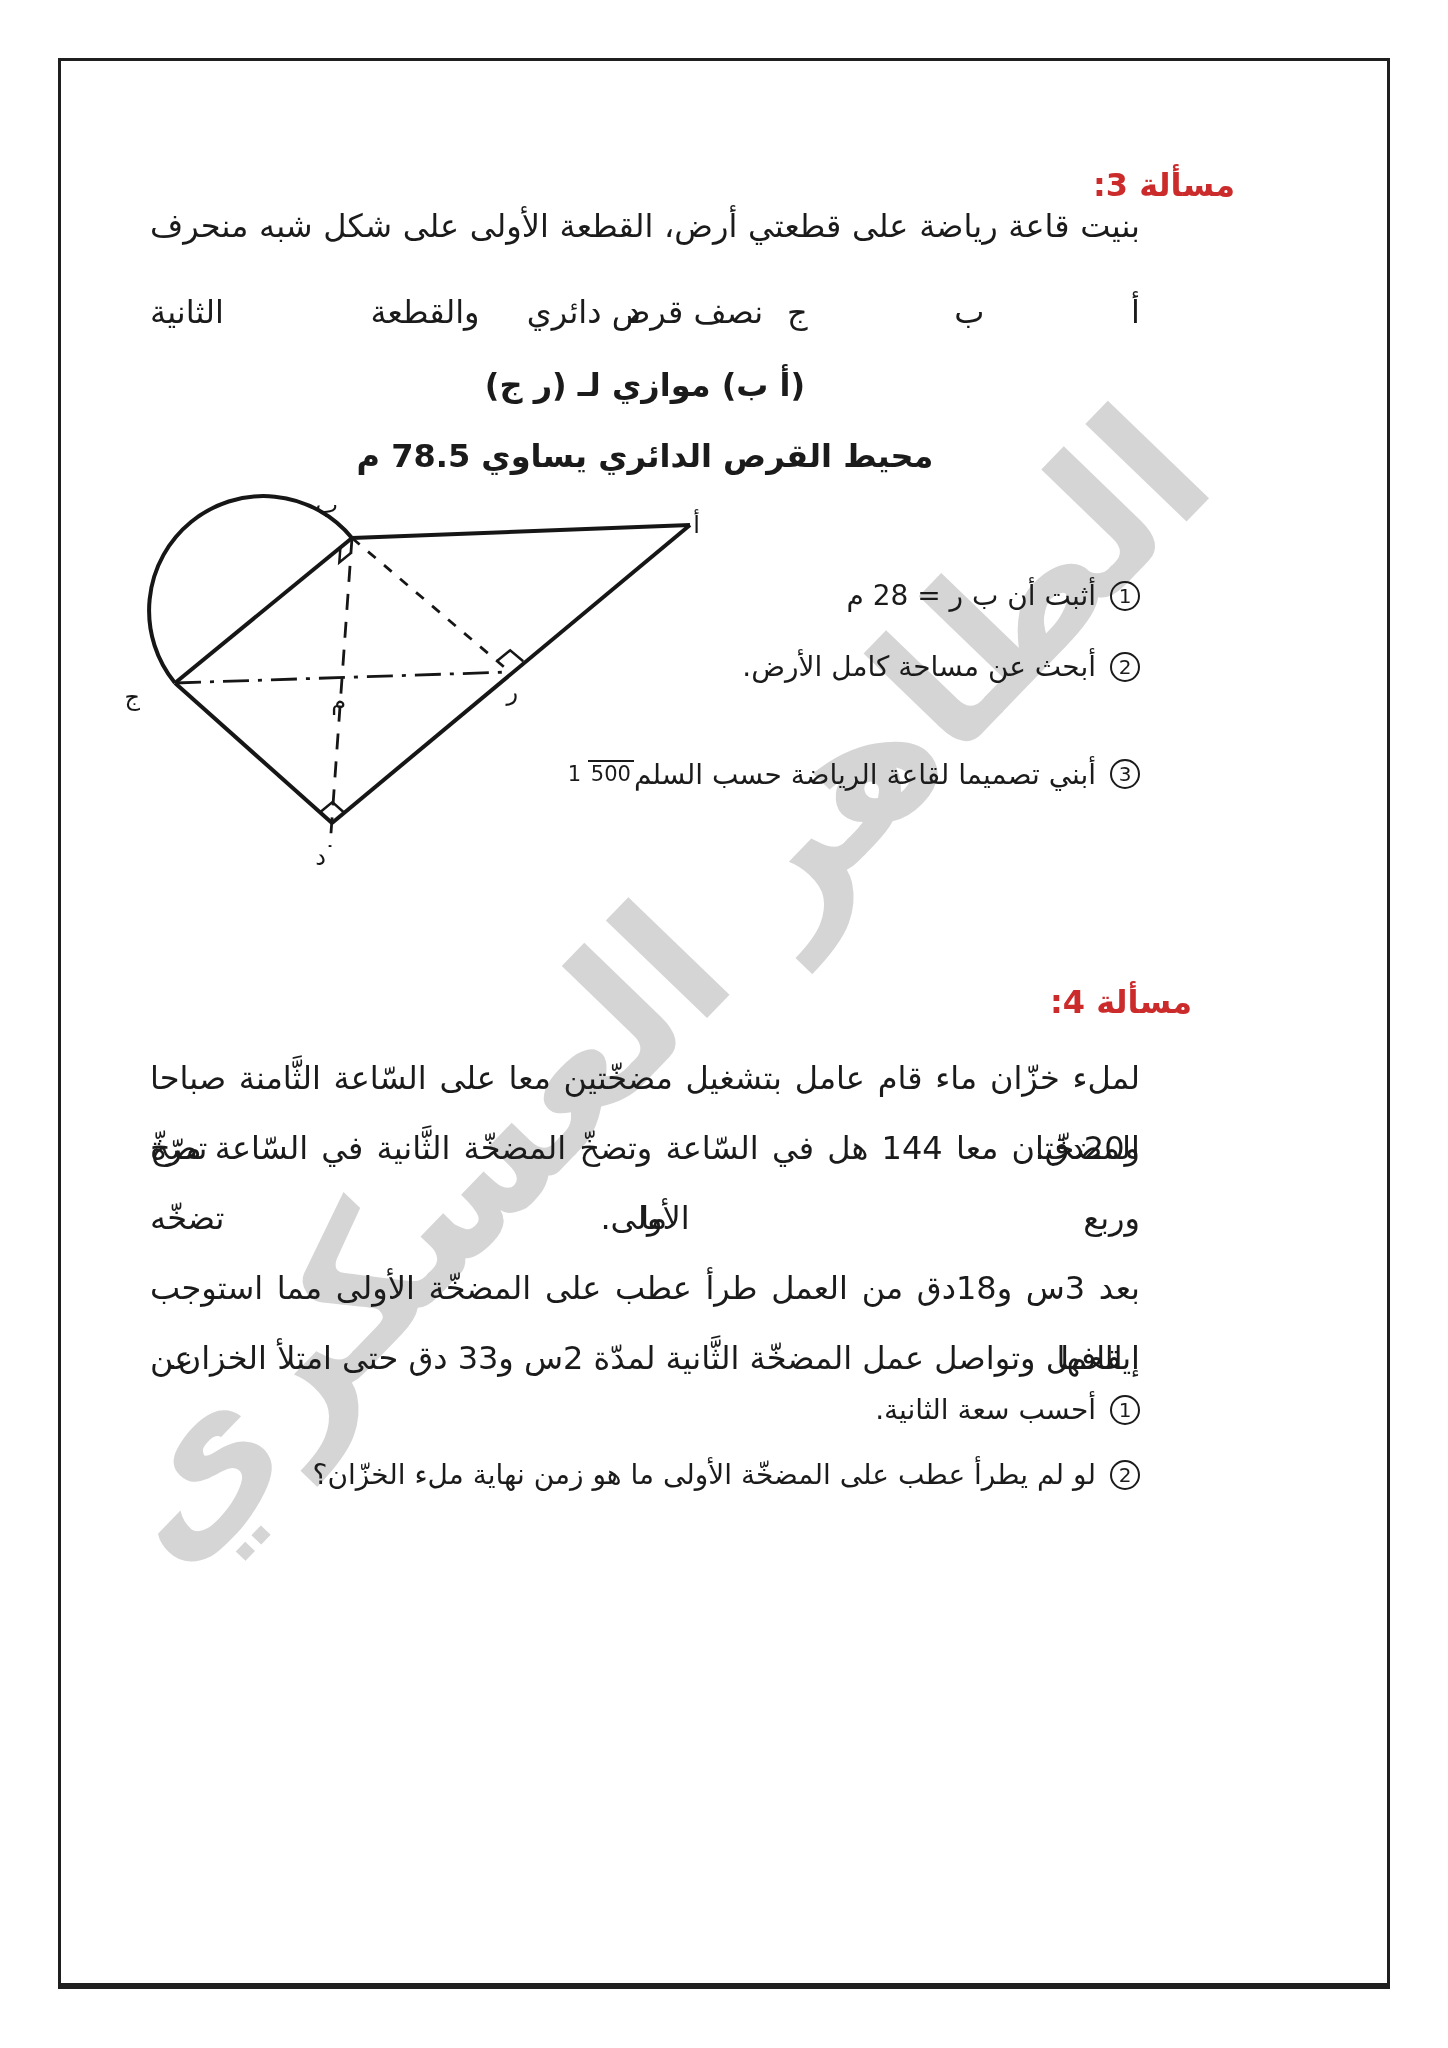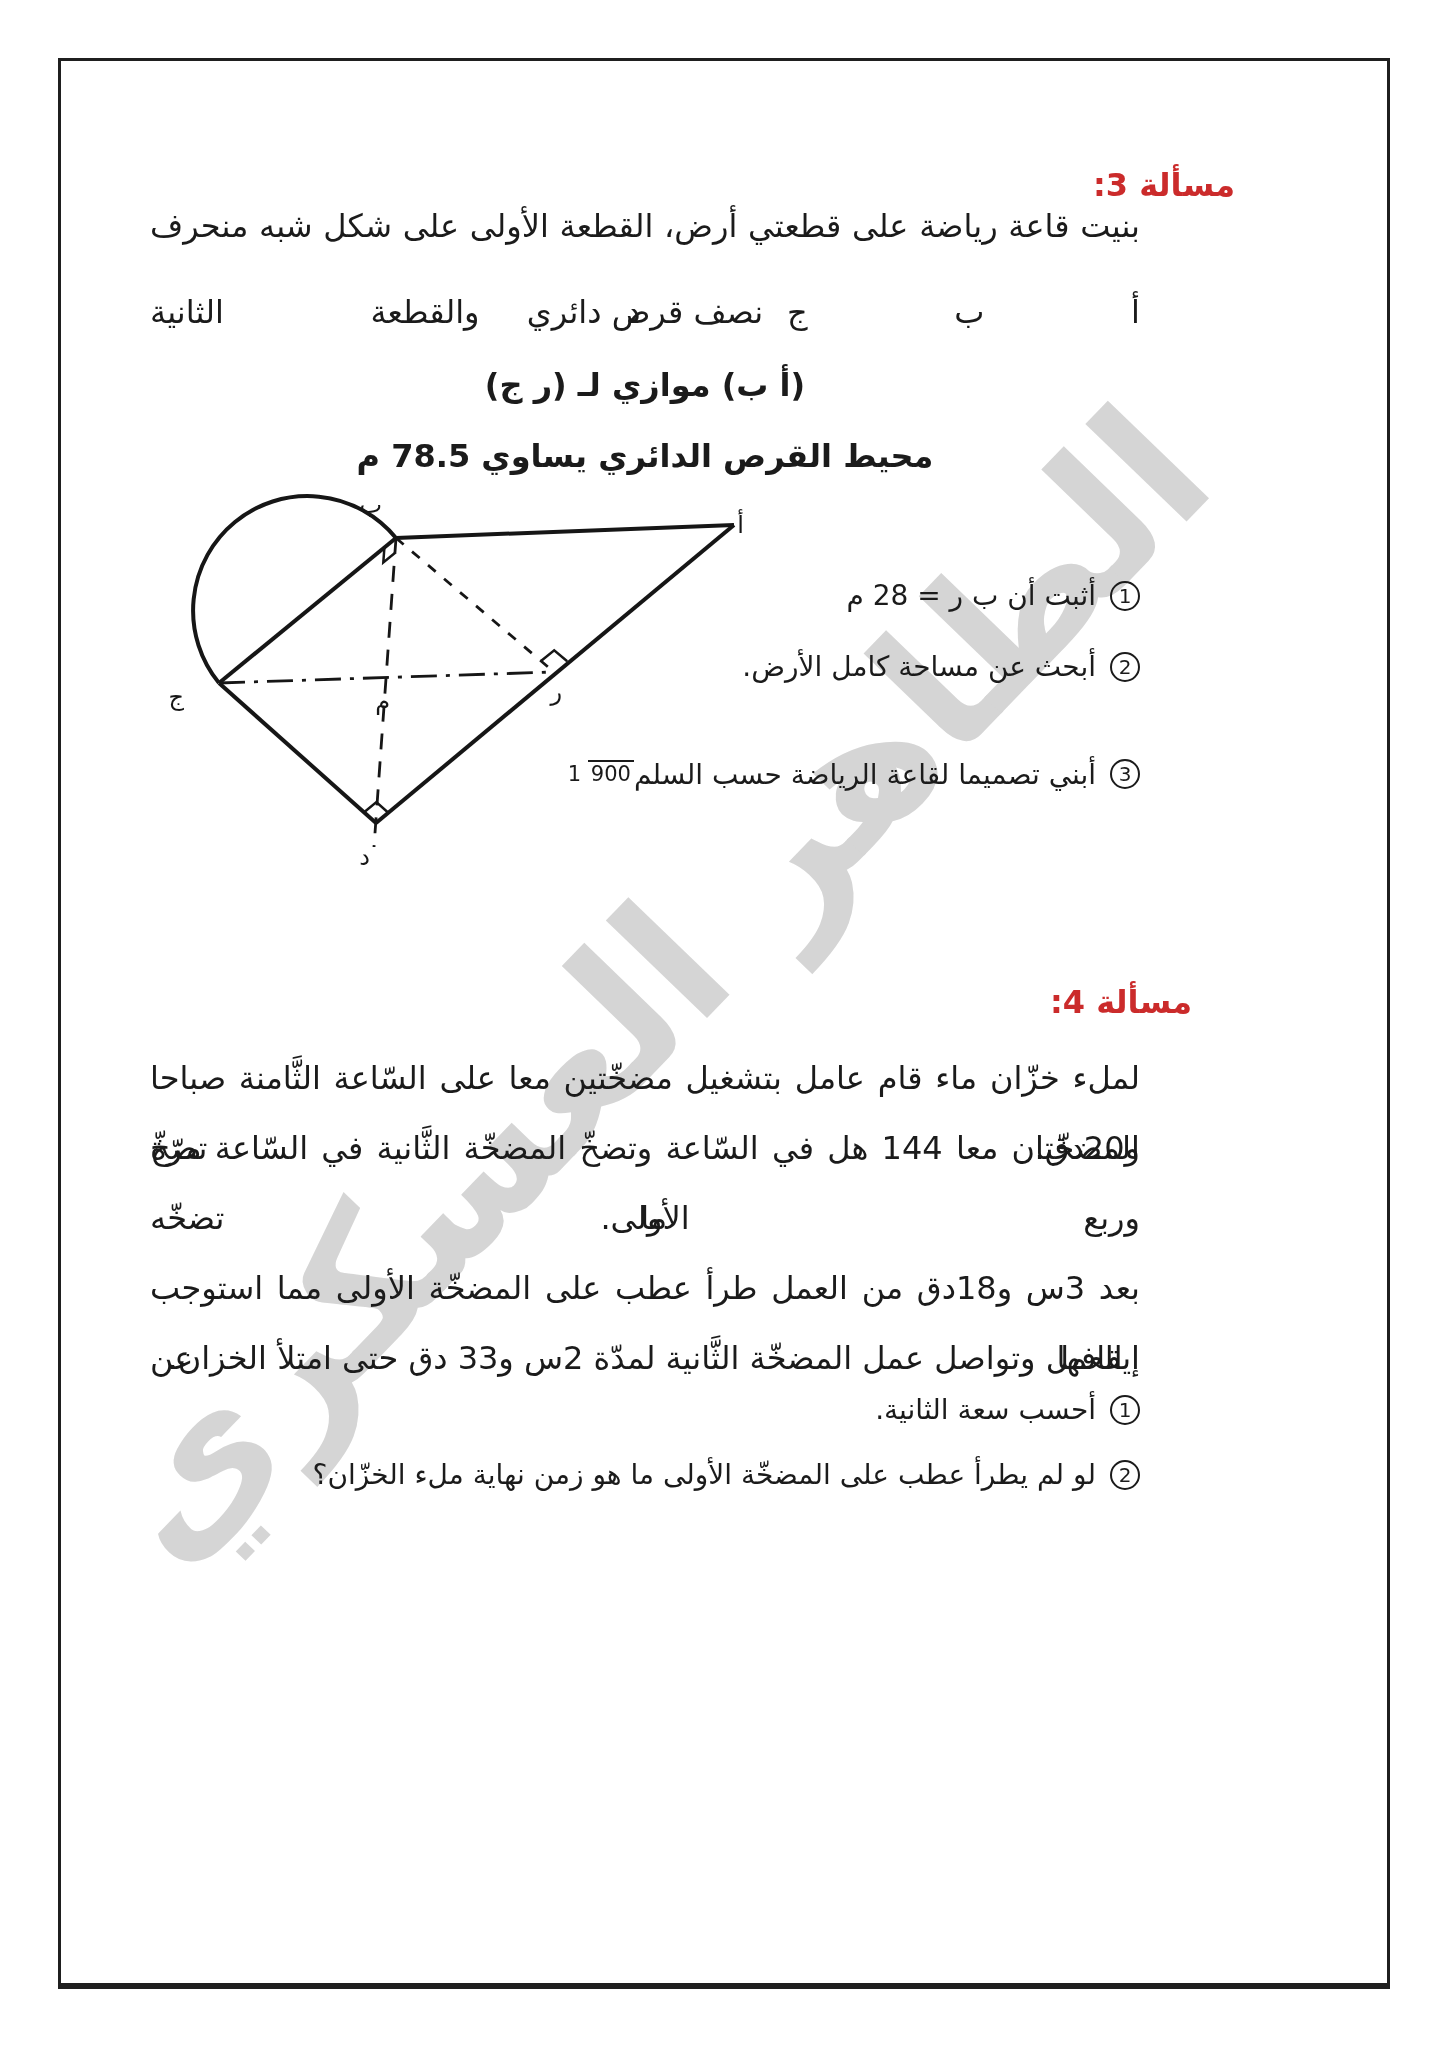--- a/index.html
+++ b/index.html
@@ -24,21 +24,21 @@
     position:absolute;left:650px;top:985px;
     transform:translate(-50%,-50%) rotate(-46deg);
     font-size:185px;font-weight:bold;
     color:var(--wm,#c7c7c7);
     opacity:.75;
     white-space:nowrap;
     letter-spacing:6px;
     z-index:1;
     pointer-events:none;
   }
-  .content{position:absolute;inset:0;z-index:2;margin-left:44px;}
+  .content{position:absolute;inset:0;z-index:2;}
   .ptitle{
     position:absolute;
     margin:0;
     font-size:32px;font-weight:bold;
     color:var(--accent,#cb2b2b);
     white-space:nowrap;
   }
   .t3{top:166px;right:213px;}
   .t4{top:983px;right:256px;}
   .block{position:absolute;right:308px;width:990px;font-size:32px;}
@@ -114,21 +114,21 @@
         <span class="qnum">2</span>
         <span class="qtext">أبحث عن مساحة كامل الأرض.</span>
       </div>
     </div>
 
     <div class="qlist qline q3c">
       <span class="qnum">3</span>
       <span class="qtext">أبني تصميما لقاعة الرياضة حسب السلم</span>
       <span class="frac">
         <span class="num">1</span>
-        <span class="den">900</span>
+        <span class="den">500</span>
       </span>
     </div>
 
     <div class="figure">
       <svg viewBox="0 0 620 510" width="620" height="510" xmlns="http://www.w3.org/2000/svg">
         <path d="M252 163 A114.4 114.4 0 0 0 75 308" stroke-width="4"></path>
         <line x1="252" y1="163" x2="590" y2="150" stroke-width="4"></line>
         <line x1="252" y1="163" x2="75" y2="308" stroke-width="4"></line>
         <line x1="75" y1="308" x2="232" y2="448" stroke-width="4"></line>
         <line x1="232" y1="448" x2="590" y2="150" stroke-width="4"></line>

